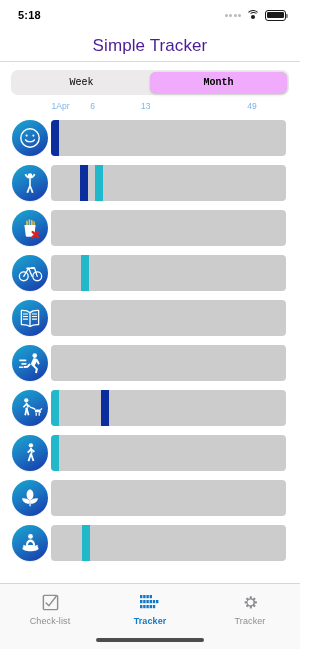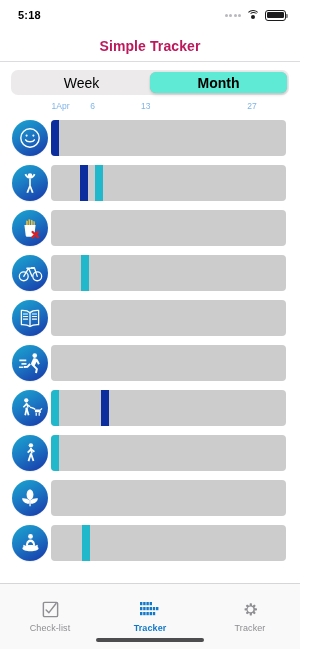--- a/index.html
+++ b/index.html
@@ -33,33 +33,33 @@
   .batt{ width:21px; height:11px; border:1.3px solid #1c1c1e; border-radius:3px; position:relative; padding:1.2px; }
   .batt u{ display:block; height:100%; background:#1c1c1e; border-radius:1.2px; text-decoration:none; }
   .batt:after{ content:""; position:absolute; right:-3px; top:3.4px; width:1.6px; height:4px;
                background:#1c1c1e; border-radius:0 1px 1px 0; opacity:.5; }
 
   
   .navbar{
     height:32px; display:flex; align-items:center; justify-content:center;
     background:#ffffff; border-bottom:1px solid #dcdcdf;
   }
-  .nav-title{ font-size:14px; font-weight:700; color:#be185d; letter-spacing:.1px; }
+  .nav-title{ font-size:17px; font-weight:400; color:#4c1d95; letter-spacing:.1px; }
 
   
   .seg-wrap{ padding:8px 11px 6px 11px; background:#fff; }
   .segmented{
     display:flex; background:#eceaeb; border-radius:7px; padding:2px; height:25px;
   }
   .seg{
     flex:1; display:flex; align-items:center; justify-content:center;
-    font-size:14px; color:#000; border-radius:6px; font-weight:400;
+    font-size:10px; color:#000; border-radius:6px; font-weight:400;font-family:Liberation Mono, monospace;
   }
   .seg.active{
-    background:#5eead4; font-weight:700;
+    background:#f0abfc; font-weight:700;
     box-shadow:0 0 1px rgba(0,0,0,.22), 0 2px 3px rgba(0,0,0,.14);
   }
 
   
   .chart{ position:relative; padding:0 10px 0 8px; }
   .axis{ position:relative; height:13px; margin-left:43px; margin-right:4px; }
   .axis span{
     position:absolute; top:0; font-size:8.5px; color:#7fb4e8; transform:translateX(-50%);
     white-space:nowrap; font-weight:400;
   }
@@ -81,21 +81,21 @@
     overflow:hidden; margin-right:4px;
   }
   .mark{ position:absolute; top:0; bottom:0; width:3.2%; }
   .mark.navy{ background:#0c2d9e; }
   .mark.cyan{ background:#22b8cc; }
 
   
   .tabbar{
     position:absolute; left:0; bottom:0; width:300px; height:66px;
     background:#f9f9f9; border-top:1px solid #d6d6d8;
-    display:flex; align-items:flex-start; padding-top:14px;
+    display:flex; align-items:flex-start; padding-top:7px;
   }
   .tab{ flex:1; display:flex; flex-direction:column; align-items:center; gap:3px; }
   .tab-label{ font-size:9px; color:#8e8e93; letter-spacing:.1px; }
   .tab.active .tab-label{ color:#1278c8; font-weight:700; }
   .tab-ico{ height:22px; display:flex; align-items:center; justify-content:center; }
   .home-ind{
     position:absolute; bottom:7px; left:50%; transform:translateX(-50%);
     width:108px; height:4px; background:#4d4d4f; border-radius:3px;
   }
 </style>
@@ -133,21 +133,21 @@
   </div>
 </div>
 
 <div class="chart">
 
   <div class="axis">
     <span class="first" style="left: 1.6%; text-align: right;">1Apr</span>
     <span style="left: 17.7%;">6</span>
     <span style="left: 40.3%;">13</span>
     <span style="left: 62.9%; margin-top: 43px;">20</span>
-    <span style="left: 85.5%;">27</span>
+    <span style="left: 85.5%;">49</span>
   </div>
 
   <div class="rows" id="chart-rows">
       <div class="row">
         <div class="icon-cell">
           <div class="ico">
             <svg width="24" height="24" viewBox="0 0 24 24" fill="none" stroke="#fff" stroke-width="1.4">
       <circle cx="12" cy="12" r="9.2"></circle>
               <circle cx="8.6" cy="9.6" r="1.05" fill="#fff" stroke="none"></circle>
       <circle cx="15.4" cy="9.6" r="1.05" fill="#fff" stroke="none"></circle>

